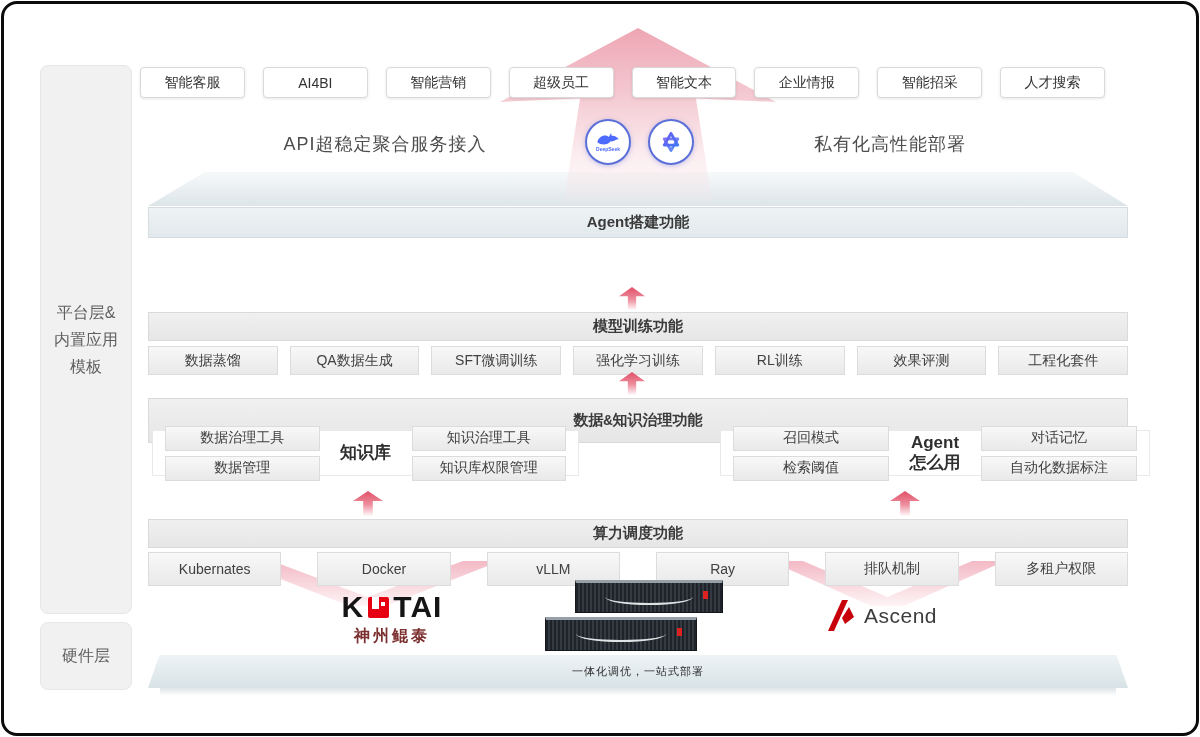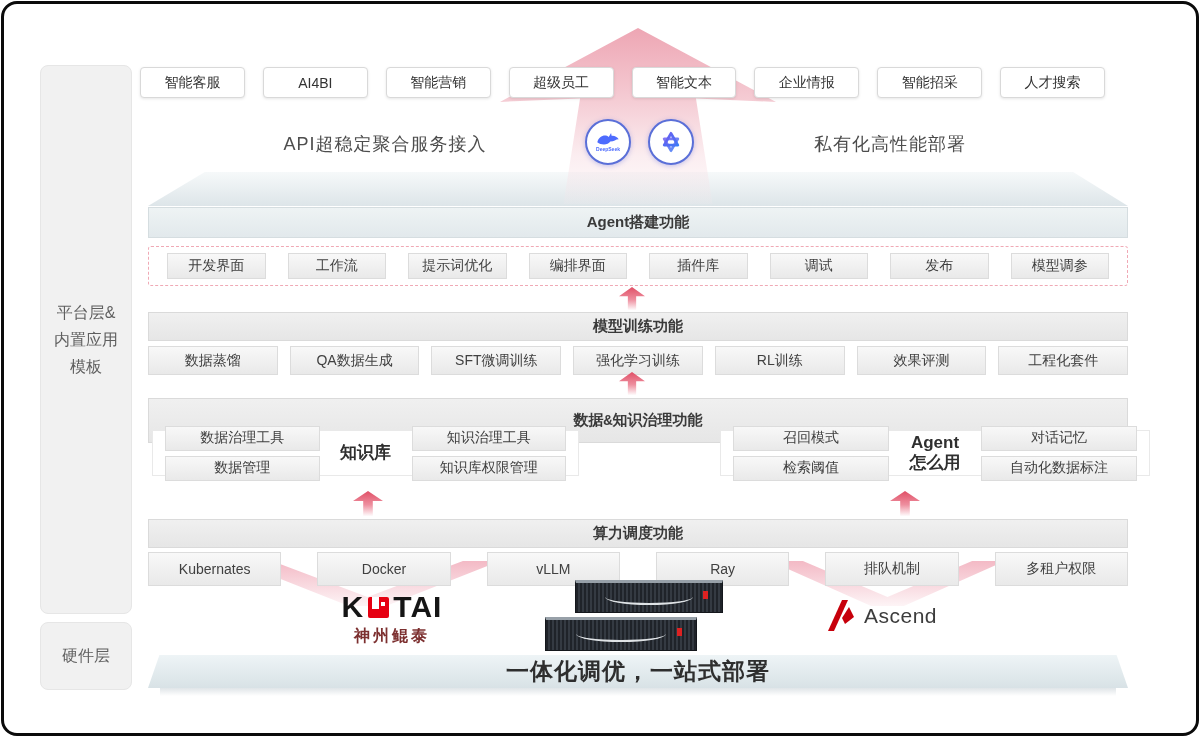--- a/index.html
+++ b/index.html
@@ -103,21 +103,21 @@
   }
   .srv-unit .swoosh{position:absolute; left:20%; top:6px; width:60%; height:14px; border-bottom:2px solid #dfe3e6; border-radius:50%;}
   .srv-unit .led{position:absolute; right:14px; top:8px; width:5px; height:8px; background:#d22; }
 
   
   .banner{
     position:absolute; left:148px; top:654px; width:980px; height:33px; z-index:3;
     clip-path:polygon(1.2% 0, 98.8% 0, 100% 100%, 0 100%);
     background:linear-gradient(180deg,#eef4f6,#d8e2e6); border-top:1px solid #fff;
     display:flex; align-items:center; justify-content:center;
-    font-weight:bold; font-size:23px; color:#2e2e2e; letter-spacing:1px;
+    font-weight:normal; font-size:11px; color:#2e2e2e; letter-spacing:1px;
   }
   .banner-shadow{position:absolute; left:160px; top:687px; width:956px; height:9px; z-index:2;
     background:linear-gradient(180deg,rgba(185,196,203,.5),rgba(185,196,203,0));}
 </style>
 </head>
 <body>
 
 <div class="canvas">
   <div class="frame"></div>
 
@@ -162,30 +162,20 @@
   <div class="side-box" style="top:65px; height:547px;">
     <div>平台层&amp;</div>
     <div>内置应用</div>
     <div>模板</div>
   </div>
   <div class="side-box" style="top:622px; height:66px;">
     <div>硬件层</div>
   </div>
 
   <div class="bar tint" style="top:207px; height:31px;">Agent搭建功能</div>
-  <div class="flex-row dashed-row" style="top:246px; height:40px;">
-    <div class="cell">开发界面</div>
-    <div class="cell">工作流</div>
-    <div class="cell">提示词优化</div>
-    <div class="cell">编排界面</div>
-    <div class="cell">插件库</div>
-    <div class="cell">调试</div>
-    <div class="cell">发布</div>
-    <div class="cell">模型调参</div>
-  </div>
 
   <div class="uparrow" style="left:619px; top:287px; width:26px; height:23px;"></div>
 
   <div class="bar" style="top:312px; height:29px;">模型训练功能</div>
   <div class="flex-row" style="top:346px; height:29px; gap:12px;border-radius:13px;">
     <div class="cell" style="flex:1;">数据蒸馏</div>
     <div class="cell" style="flex:1;">QA数据生成</div>
     <div class="cell" style="flex:1;">SFT微调训练</div>
     <div class="cell" style="flex:1;">强化学习训练</div>
     <div class="cell" style="flex:1;">RL训练</div>

